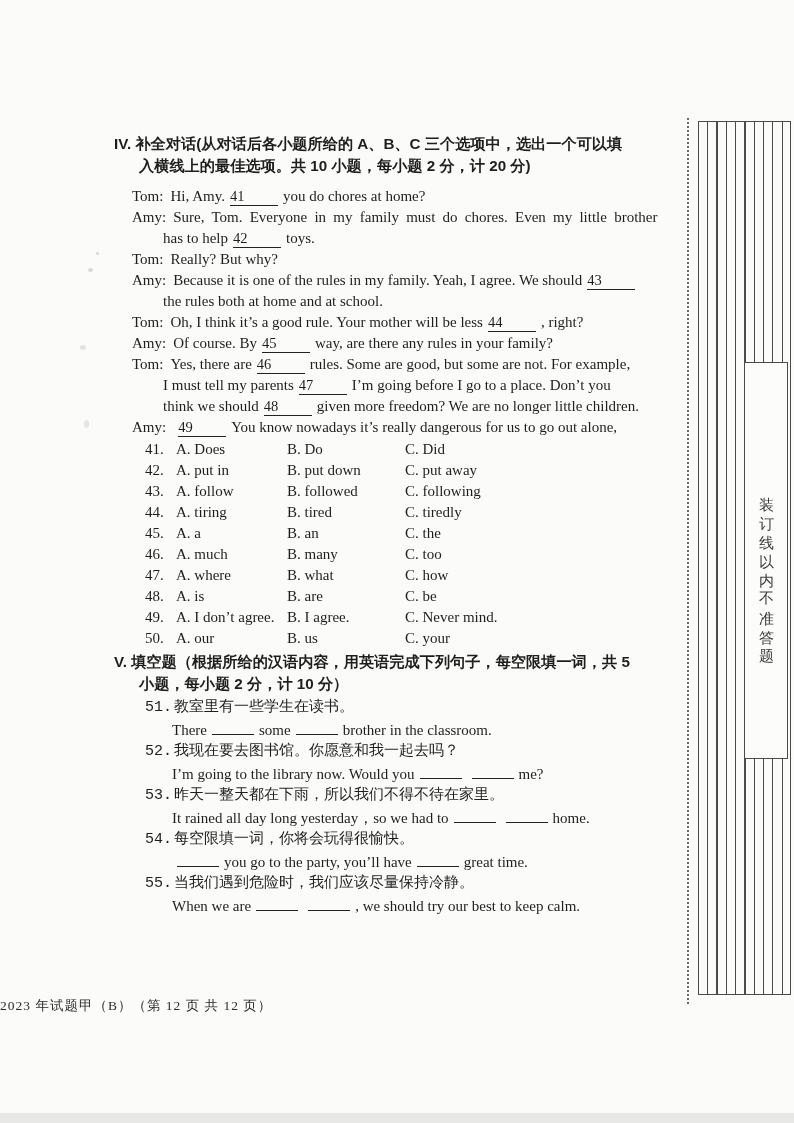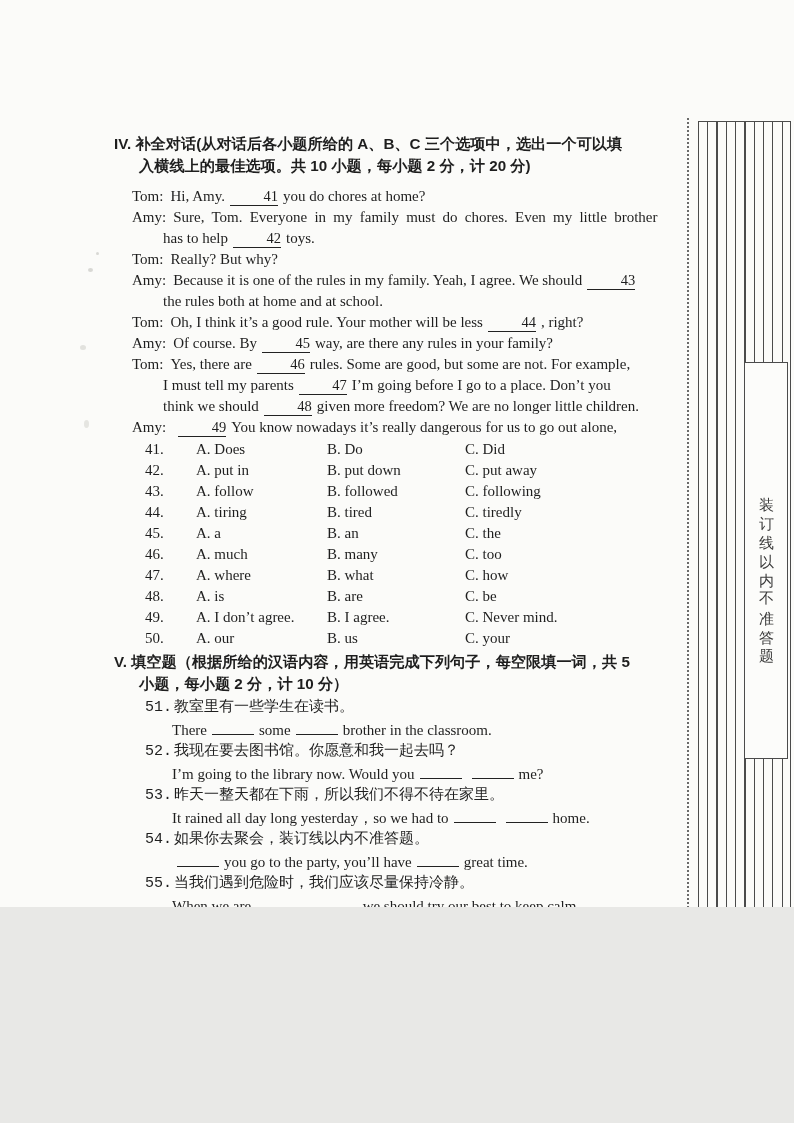--- a/index.html
+++ b/index.html
@@ -1,37 +1,37 @@
 <!DOCTYPE html>
 <html><head>
 <meta charset="utf-8">
 <style>
   html,body{margin:0;padding:0;background:#e8e8e6;}
   .page{
-    position:relative;width:794px;height:907px;margin:0 auto;
+    position:relative;width:794px;height:1113px;margin:0 auto;
     background:#fbfbf9;overflow:hidden;
     font-family:"Liberation Serif","DejaVu Serif",serif;
     color:#1e1e1e;
   }
   .doc{position:absolute;left:114px;top:133px;width:560px;font-size:15px;line-height:21px;}
   .sec-header{font-weight:bold;font-size:15.2px;line-height:22px;white-space:nowrap;
     font-family:"Liberation Sans","DejaVu Sans",sans-serif;}
   .sec-header .h2{padding-left:25px;}
   .dialogue{margin-top:9px;}
   .dline{padding-left:18px;white-space:nowrap;}
   .dline.indent{padding-left:49px;}
   .speaker{margin-right:7px;margin-top:18px;}
   .spread{word-spacing:3.5px;}
   .blank{
-    display:inline-block;min-width:48px;text-align:right;
+    display:inline-block;min-width:48px;text-align:left;
     border-bottom:1.2px solid #222;line-height:16px;height:17px;
     margin:0 5px;font-size:14.5px;vertical-align:baseline;
   }
   .options{margin-top:1px;}
-  .orow{display:flex;padding-left:31px;white-space:nowrap;gap:20px;}
+  .orow{display:flex;padding-left:31px;white-space:nowrap;}
   .orow .onum{width:31px;}
   .orow .oa{width:111px;}
   .orow .ob{width:118px;}
   .orow .oc{flex:1;}
   .fill{margin-top:2px;}
   .fill .fline{line-height:21.5px;}
   .fitem-cn{padding-left:31px;white-space:nowrap;font-family:Liberation Mono, monospace;}
   .fitem-cn .fnum{display:inline-block;width:29px;}
   .fitem-en{padding-left:58px;white-space:nowrap;}
   .fblank{
@@ -162,21 +162,21 @@
     <div class="fill">
       <div class="fline fitem-cn"><span class="fnum">51.</span><span>教室里有一些学生在读书。</span></div>
       <div class="fline fitem-en"><span>There</span><span class="fblank"></span><span>some</span><span class="fblank"></span><span>brother in the classroom.</span></div>
 
       <div class="fline fitem-cn"><span class="fnum">52.</span><span>我现在要去图书馆。你愿意和我一起去吗？</span></div>
       <div class="fline fitem-en"><span>I’m going to the library now. Would you</span><span class="fblank"></span><span class="fblank"></span><span>me?</span></div>
 
       <div class="fline fitem-cn"><span class="fnum">53.</span><span>昨天一整天都在下雨，所以我们不得不待在家里。</span></div>
       <div class="fline fitem-en"><span>It rained all day long yesterday，so we had to</span><span class="fblank"></span><span class="fblank"></span><span>home.</span></div>
 
-      <div class="fline fitem-cn"><span class="fnum">54.</span><span>如果你去聚会，装订线以内不准答题。</span></div>
+      <div class="fline fitem-cn"><span class="fnum">54.</span><span>每空限填一词，你将会玩得很愉快。</span></div>
       <div class="fline fitem-en"><span class="fblank"></span><span>you go to the party, you’ll have</span><span class="fblank"></span><span>great time.</span></div>
 
       <div class="fline fitem-cn"><span class="fnum">55.</span><span>当我们遇到危险时，我们应该尽量保持冷静。</span></div>
       <div class="fline fitem-en"><span>When we are</span><span class="fblank"></span><span class="fblank"></span><span>, we should try our best to keep calm.</span></div>
     </div>
   </div>
 
   <div class="dotted-line"></div>
   <div class="band"></div>
   <div class="bind-box">

